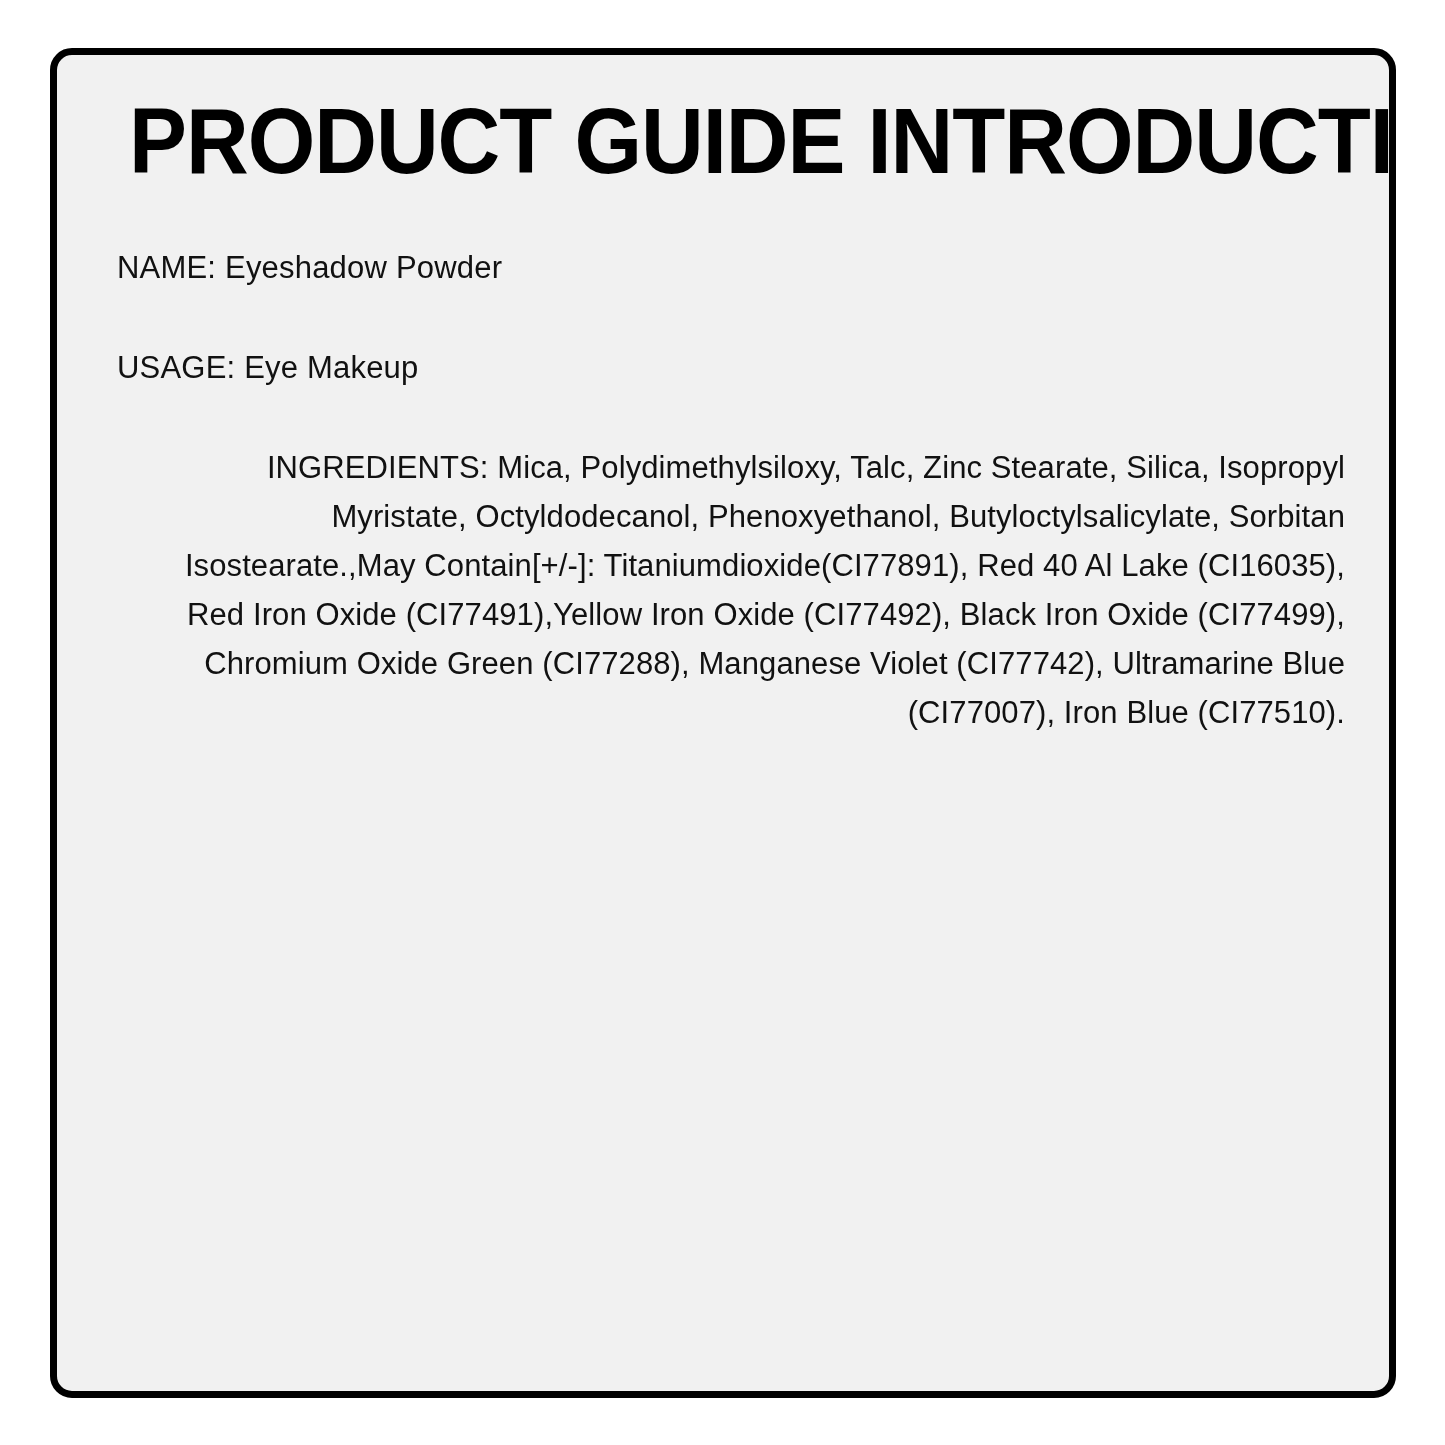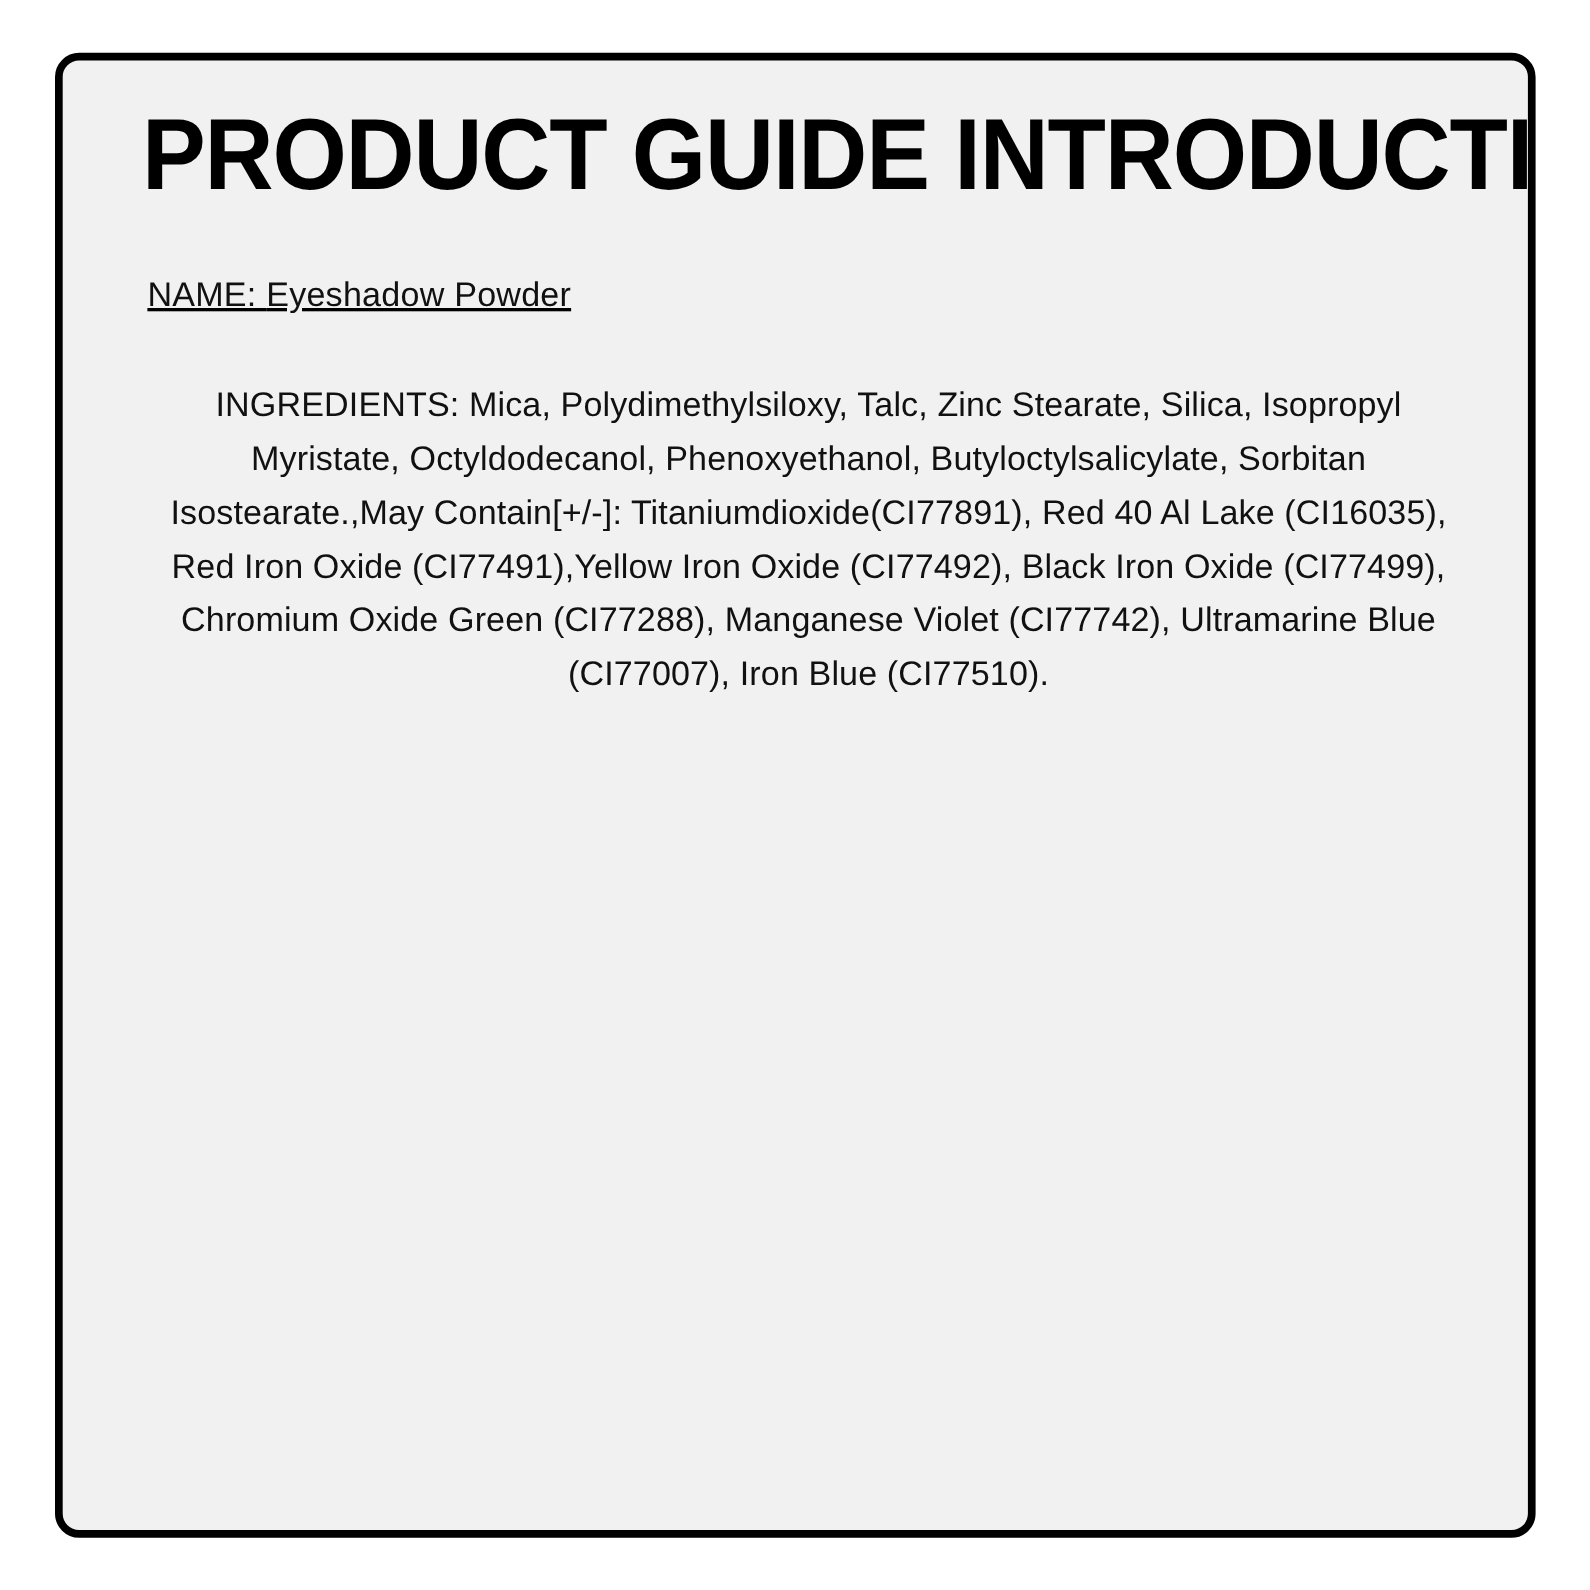--- a/index.html
+++ b/index.html
@@ -42,22 +42,21 @@
     line-height: 94px;
     letter-spacing: -1px;
     color: #000000;
     margin: 0 0 0 28px;
     transform: scaleX(1.06) scaleY(1.12);
     transform-origin: left top;
     white-space: nowrap;
   }
   .spec-list {
     margin-top: 66px;
-    margin-left: 33px;
-    text-decoration: underline;
+    margin-left: 16px;
   }
   .spec-row {
     font-size: 31px;
     line-height: 38px;
     color: #111111;
     margin-bottom: 62px;
     letter-spacing: 0.2px;
   }
   .spec-label {
     color: #111111;
@@ -66,21 +65,21 @@
     color: #111111;
   }
   .ingredients {
     margin-left: 24px;
     margin-top: -6px;
     font-size: 31px;
     line-height: 49px;
     color: #111111;
     letter-spacing: 0.1px;
     max-width: 1255px;
-    text-align: center;
+    text-align: right;
   }
   .ing-label {
     color: #111111;
   }
 </style>
 </head>
 <body>
 
 <div class="page">
   <div class="card">
@@ -88,20 +87,24 @@
 
       <h1 class="title">PRODUCT GUIDE INTRODUCTION</h1>
 
       <div class="spec-list">
 
         <div class="spec-row">
           <span class="spec-label">NAME: </span>
           <span class="spec-value">Eyeshadow Powder</span>
         </div>
 
+        <div class="spec-row">
+          <span class="spec-label">USAGE: </span>
+          <span class="spec-value">Eye Makeup</span>
+        </div>
 
 
       </div>
 
       <div class="ingredients">
         <span class="ing-label">INGREDIENTS: </span>
         <span>Mica, Polydimethylsiloxy, Talc, Zinc Stearate, Silica, Isopropyl Myristate, Octyldodecanol, Phenoxyethanol, Butyloctylsalicylate, Sorbitan Isostearate.,May Contain[+/-]: Titaniumdioxide(CI77891), Red 40 Al Lake (CI16035), Red Iron Oxide (CI77491),Yellow Iron Oxide (CI77492), Black Iron Oxide (CI77499), Chromium Oxide Green (CI77288), Manganese Violet (CI77742), Ultramarine Blue (CI77007), Iron Blue (CI77510).</span>
       </div>
 
     </div>

